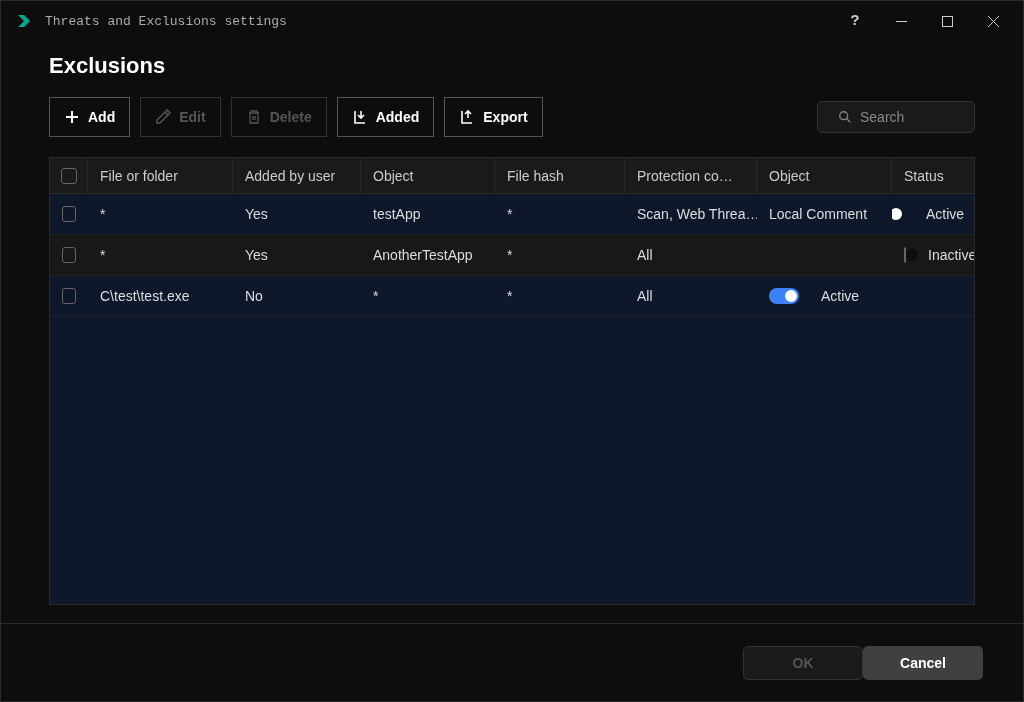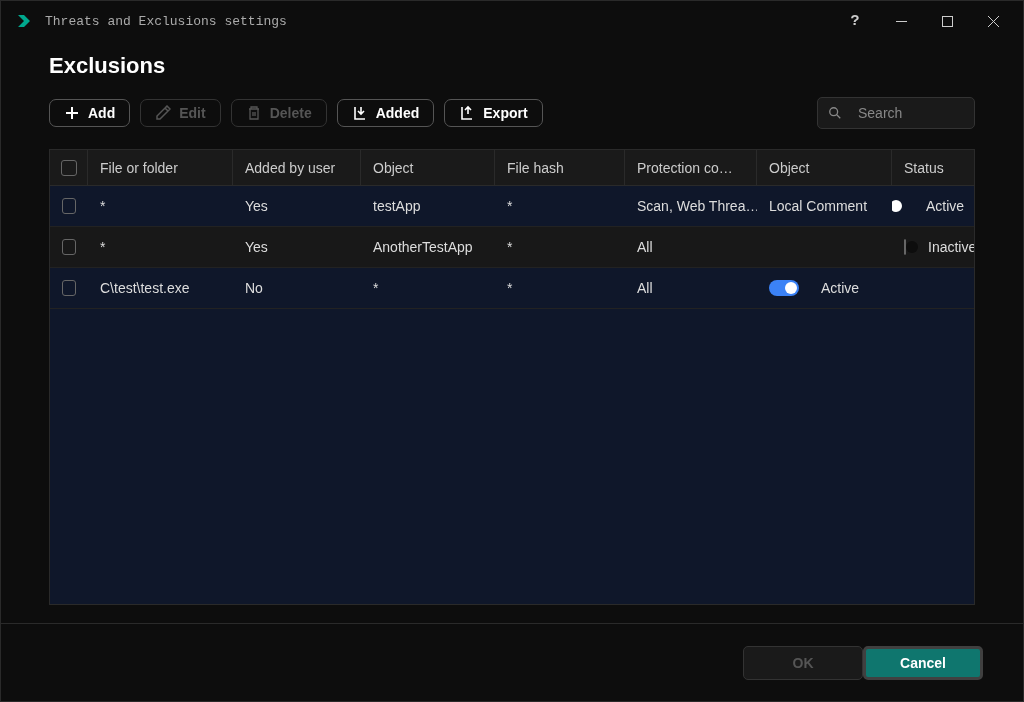--- a/index.html
+++ b/index.html
@@ -69,25 +69,25 @@
       color: #fff;
       margin-bottom: 18px;
     }
     .toolbar {
       display: flex;
       align-items: center;
       margin-bottom: 20px;
       gap: 10px;
     }
     .btn {
-      height: 28px;
+      height: 40px;
       padding: 0 14px;
       background: #0d0d0d;
       border: 1px solid #555;
-      border-radius: 7px;
+      border-radius: 0;
       color: #fff;
       font-size: 14px;
       font-weight: 600;
       display: flex;
       align-items: center;
       gap: 8px;
       cursor: pointer;
     }
     .btn.disabled {
       color: #555;
@@ -97,22 +97,22 @@
     .btn svg { width: 16px; height: 16px; }
     .spacer { flex: 1; }
     .search-box {
       width: 158px;
       height: 32px;
       background: #1a1a1a;
       border: 1px solid #333;
       border-radius: 5px;
       display: flex;
       align-items: center;
-      padding: 0 10px;
-      gap: 16px;
+      padding: 0 20px;
+      gap: 8px;
     }
     .search-box svg { width: 14px; height: 14px; flex-shrink: 0; }
     .search-box input {
       flex: 1;
       background: none;
       border: none;
       outline: none;
       color: #ccc;
       font-size: 14px;
       width: 100%;
@@ -222,22 +222,22 @@
       justify-content: center;
       cursor: pointer;
     }
     .footer-btn.ok {
       background: #1a1a1a;
       border: 1px solid #333;
       color: #555;
       cursor: default;
     }
     .footer-btn.cancel {
-      background: #0f766e;
-      border: 3px solid #404040;
+      background: #404040;
+      border: 7px solid #404040;
       color: #fff;
     }
   </style>
 </head>
 <body>
 
 <div class="window">
 
   <div class="titlebar">
     <div class="app-logo">

